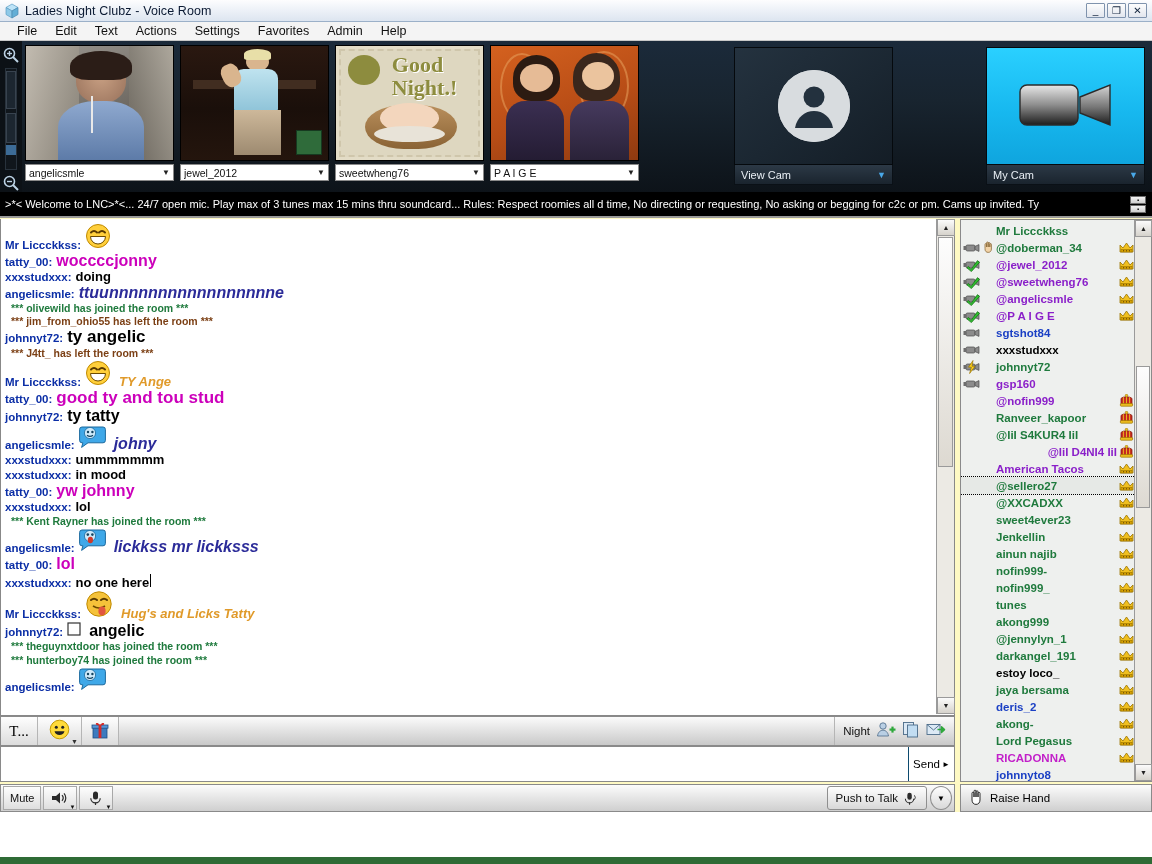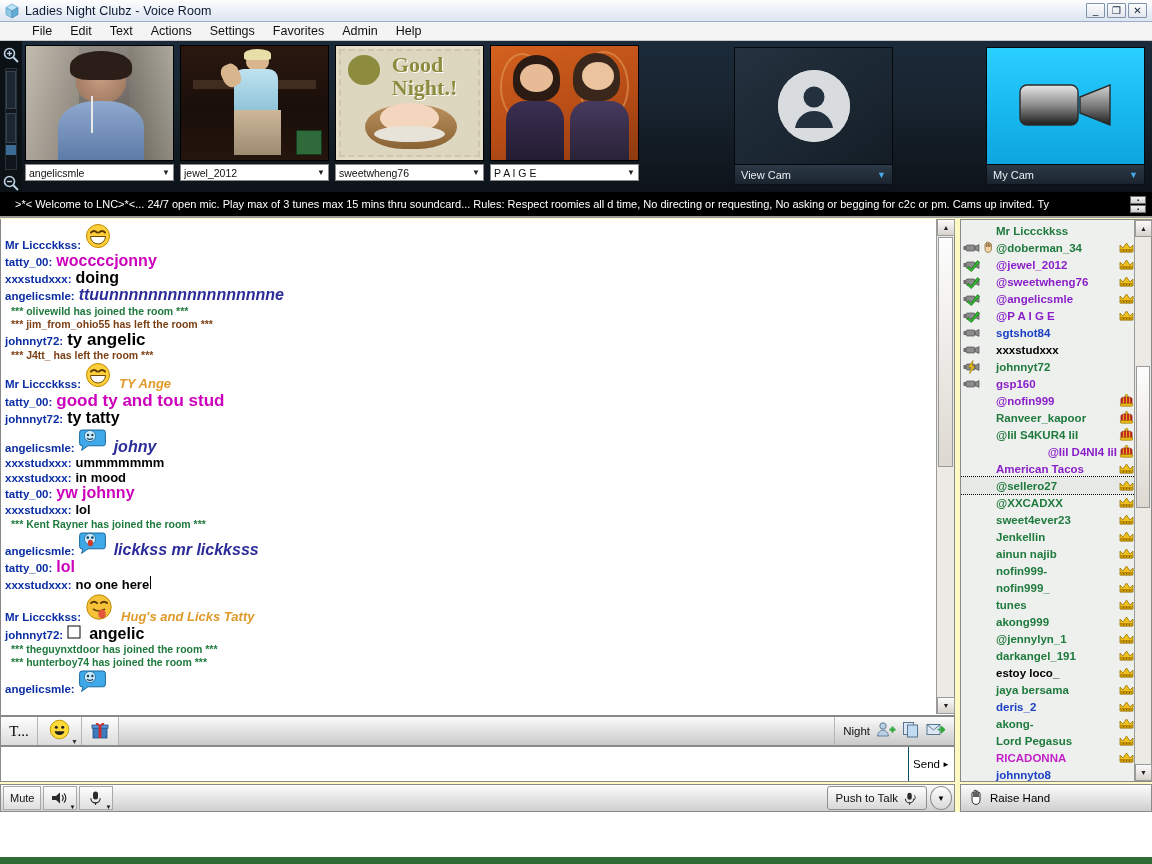--- a/index.html
+++ b/index.html
@@ -26,21 +26,21 @@
   .tb-btn {
     width:19px; height:15px; background:linear-gradient(to bottom,#fdfdfd,#e2e6ee);
     border:1px solid #7f93ad; border-radius:1px;
     display:flex; align-items:center; justify-content:center;
     font-size:10px; color:#12243d; line-height:1; font-family:"Liberation Sans",sans-serif;
   }
 
   
   .menubar {
     position:absolute; left:0; top:22px; width:1152px; height:19px;
-    background:#f4f4f4; display:flex; align-items:center; padding-left:23px;
+    background:#f4f4f4; display:flex; align-items:center; padding-left:8px;
     border-bottom:1px solid #c8c8c8;
   }
   .menubar .mi { font-size:12.5px; color:#111; padding:1px 9px; cursor:default;}
 
   
   .camstrip {
     position:absolute; left:0; top:41px; width:1152px; height:151px;
     background:#111418;
     background-image: linear-gradient(to bottom, #1b2a3a 0%, #18242f 40%, #0d1319 100%);
     display:flex; align-items:flex-start;
@@ -78,21 +78,21 @@
   }
   .darklabel .nm{flex:1 1 auto;}
   .darklabel .arr{color:#49a8e8; font-size:9px;}
 
   .avatar-circle { width:72px; height:72px; border-radius:50%; background:#d6dade; position:relative; }
 
   
   .ticker {
     position:absolute; left:0; top:192px; width:1152px; height:26px;
     background:#000; color:#fff; display:flex; align-items:center;
-    font-size:11px; padding-left:15px; border-bottom:2px solid #9a9a9a;
+    font-size:11px; padding-left:5px; border-bottom:2px solid #9a9a9a;
     overflow:hidden; white-space:nowrap;
   }
   .ticker .txt { flex:1 1 auto; overflow:hidden; text-overflow:clip;}
   .tickbtns { width:22px; display:flex; flex-direction:column; gap:1px; padding-right:3px; flex:0 0 auto;}
   .tickbtn { width:16px; height:8px; background:linear-gradient(#f2f2f2,#cfcfcf);
              border:1px solid #6d6d6d; display:flex; align-items:center; justify-content:center;
              font-size:6px; color:#111; line-height:1;}
 
   
   .chatwrap { position:absolute; left:0; top:219px; width:955px; height:497px; background:#fff;
@@ -358,21 +358,21 @@
               <path d="M14 9.5q3-3 6 0" stroke="#5a3a00" stroke-width="2" fill="none" stroke-linecap="round"></path>
               <path d="M5.5 13.5h15a7.5 7.5 0 0 1-15 0z" fill="#fff" stroke="#6b4a00" stroke-width="1"></path>
             </svg></span>
         </div>
         <div class="line">
           <span class="nick" style="color: rgb(11, 46, 166);">tatty_00:</span>
           <span class="msg" style="color: rgb(204, 0, 187); font-size: 16px; font-style: normal; font-weight: bold;">woccccjonny</span>
         </div>
         <div class="line">
           <span class="nick" style="color: rgb(11, 46, 166);">xxxstudxxx:</span>
-          <span class="msg" style="color: rgb(0, 0, 0); font-size: 16px; font-style: normal; font-weight: bold;">doing</span>
+          <span class="msg" style="color: rgb(0, 0, 0); font-size: 13px; font-style: normal; font-weight: bold;">doing</span>
         </div>
         <div class="line">
           <span class="nick" style="color: rgb(11, 46, 166);">angelicsmle:</span>
           <span class="msg" style="color: rgb(43, 43, 153); font-size: 16px; font-style: italic; font-weight: bold;">ttuunnnnnnnnnnnnnnnnne</span>
         </div>
         <div class="sys" style="color: rgb(31, 122, 61);">*** olivewild has joined the room ***</div>
         <div class="sys" style="color: rgb(123, 63, 20);">*** jim_from_ohio55 has left the room ***</div>
         <div class="line">
           <span class="nick" style="color: rgb(11, 46, 166);">johnnyt72:</span>
           <span class="msg" style="color: rgb(0, 0, 0); font-size: 17px; font-style: normal; font-weight: bold;">ty angelic</span>

